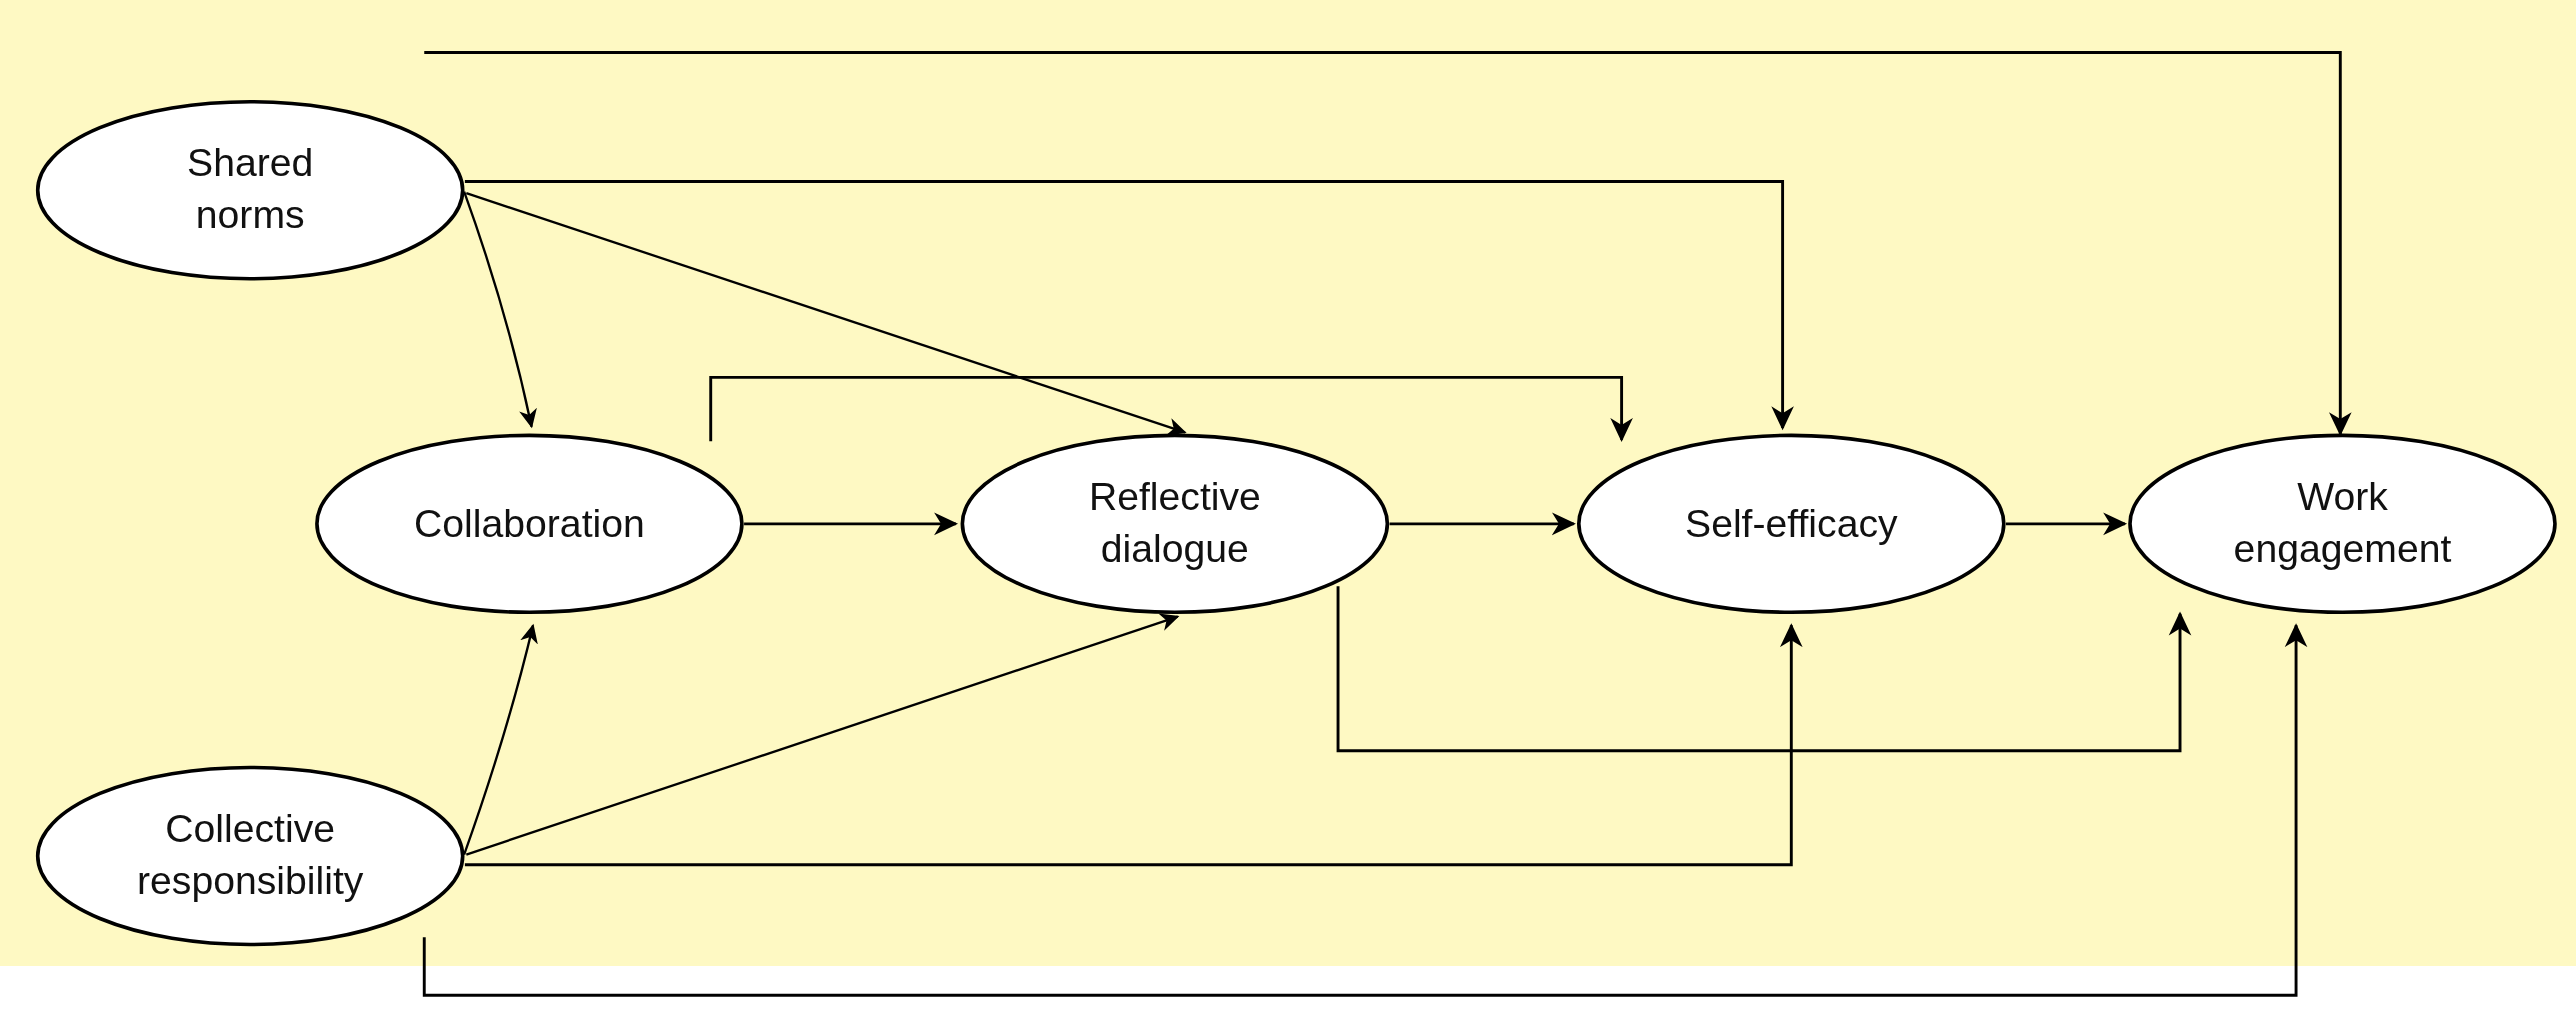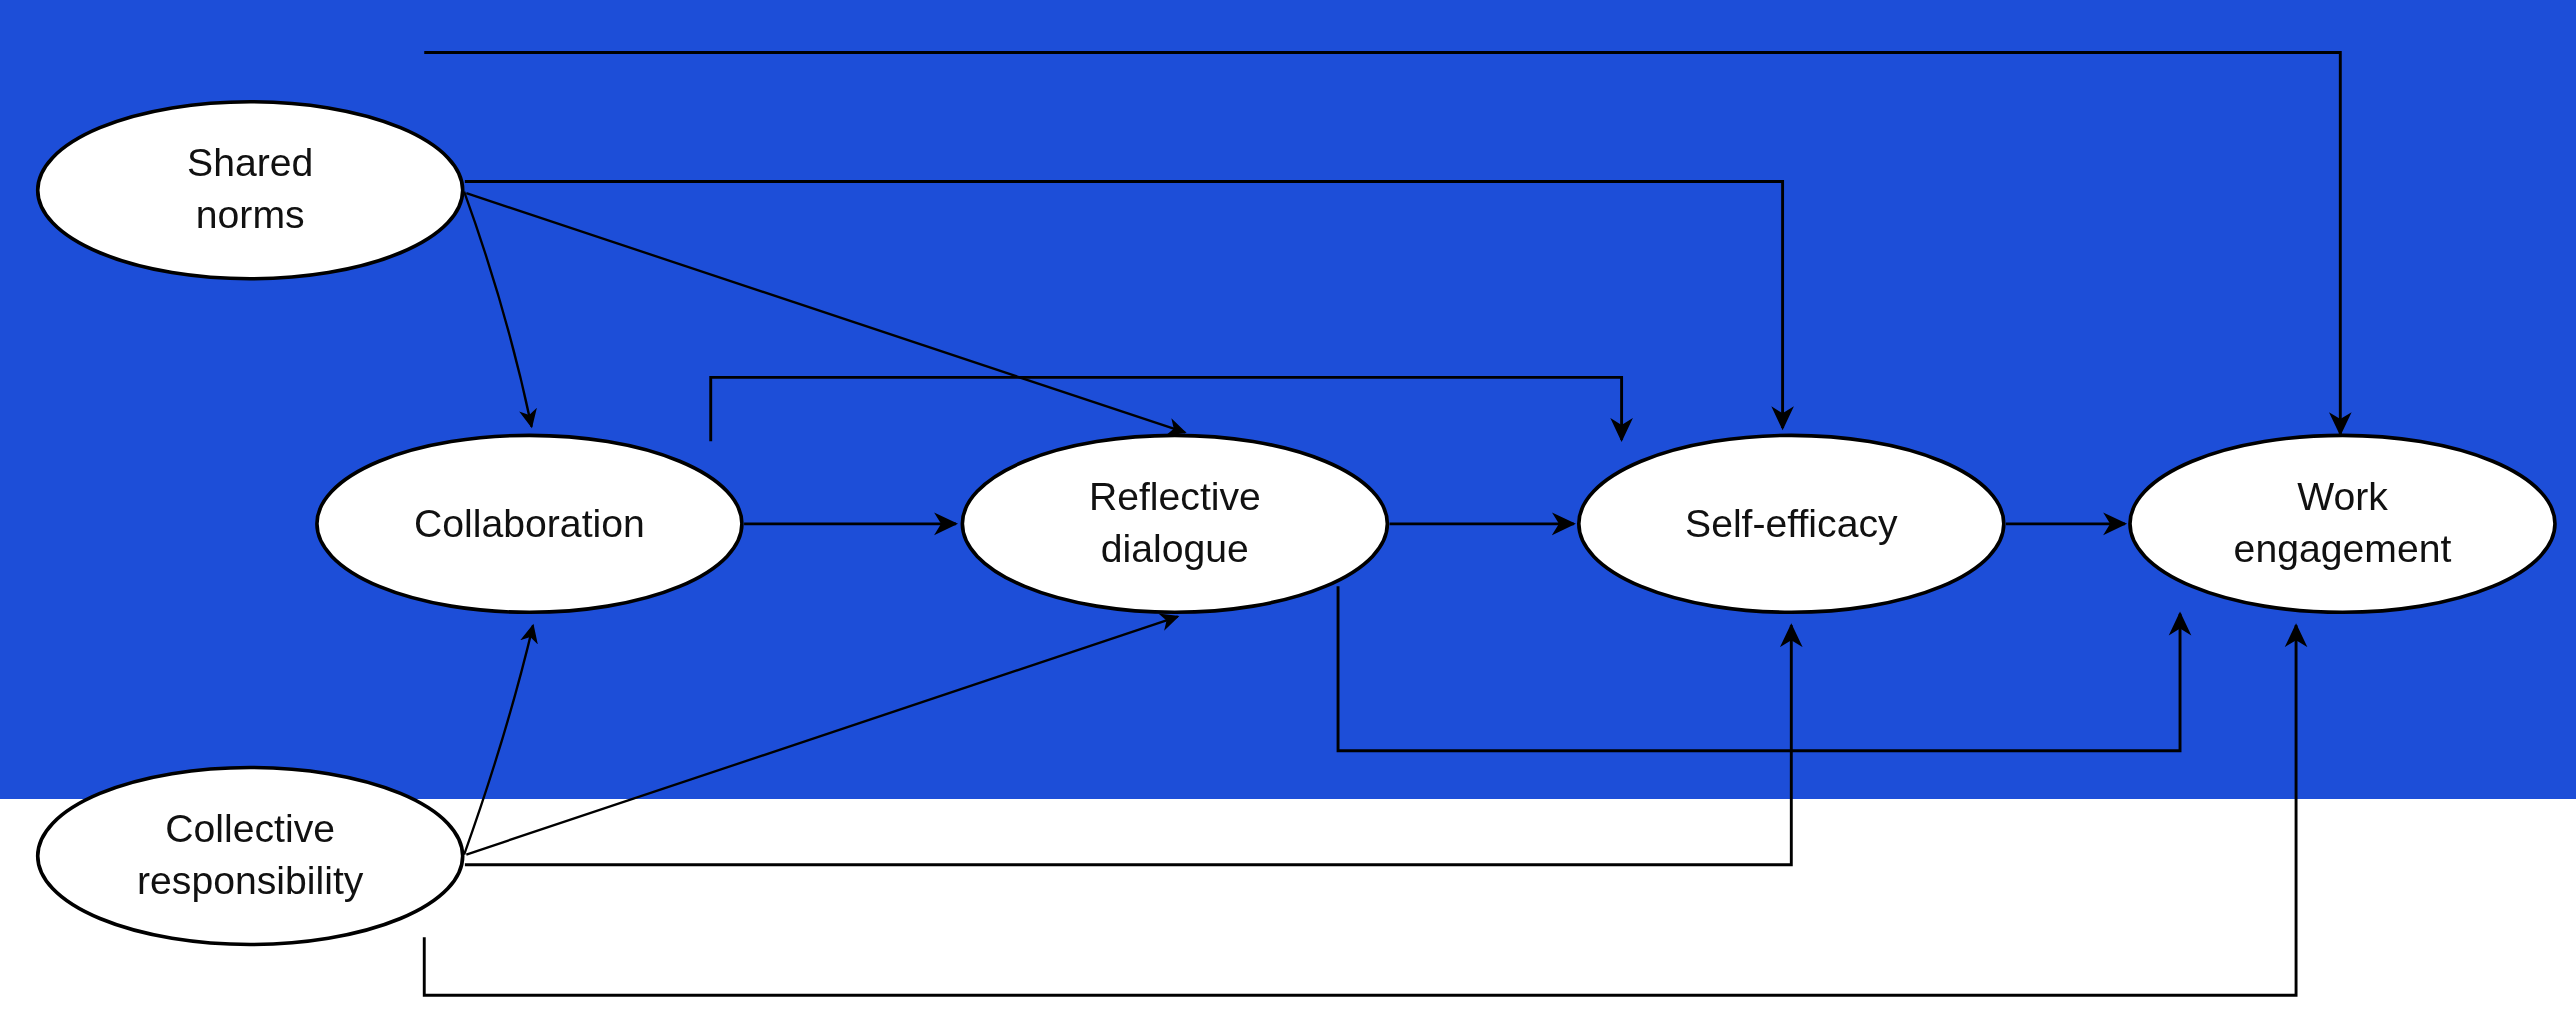--- a/index.html
+++ b/index.html
@@ -1,19 +1,19 @@
 <!DOCTYPE html>
 <html style="font-size:11.6px"><head>
 <meta charset="utf-8">
 <title>Conceptual path model</title>
 <style>
   html,body{margin:0;padding:0;background:#ffffff;}
   body{width:2576px;height:1023px;overflow:hidden;
        font-family:"Liberation Sans",sans-serif;}
-  #stage{position:relative;width:2576px;height:799px;background:#1d4ed8;}
+  #stage{position:relative;width:2576px;height:966px;background:#fef9c3;}
   #diagram{position:absolute;inset:0;width:2576px;height:1023px;display:block;}
   .node-label{font-family:"Liberation Sans",sans-serif;font-size:54px;fill:#111111;
               text-anchor:middle;dominant-baseline:middle;}
   .ellipse-shape{fill:#ffffff;stroke:#000000;stroke-width:5;}
   .edge-line{fill:none;stroke:#000000;stroke-width:4;stroke-linecap:butt;stroke-linejoin:miter;}
   .edge-thin{stroke-width:3.2;}
 </style>
 </head>
 <body>
 

